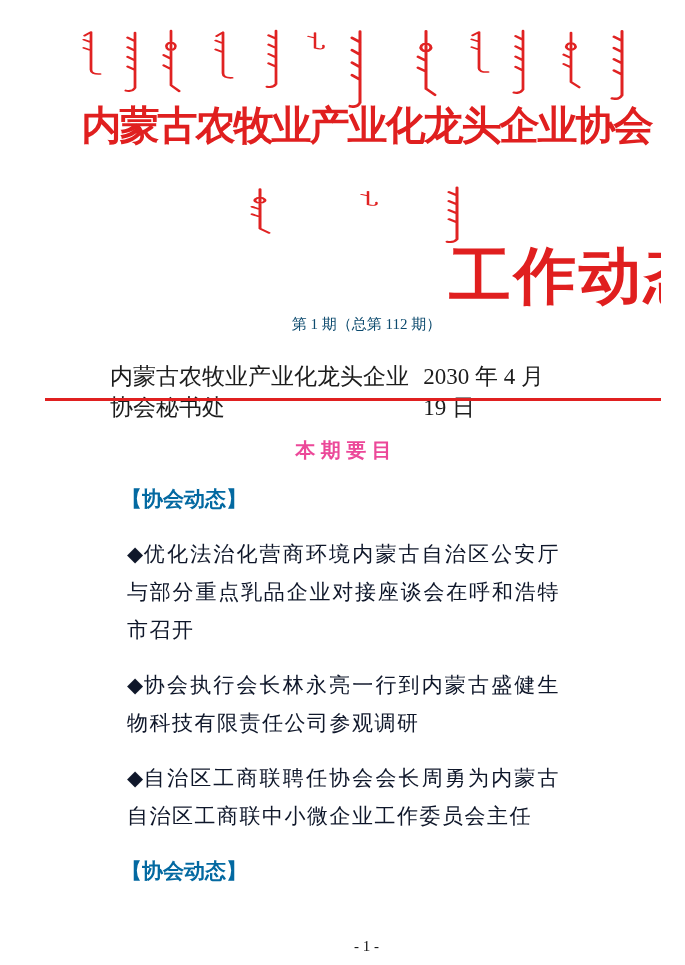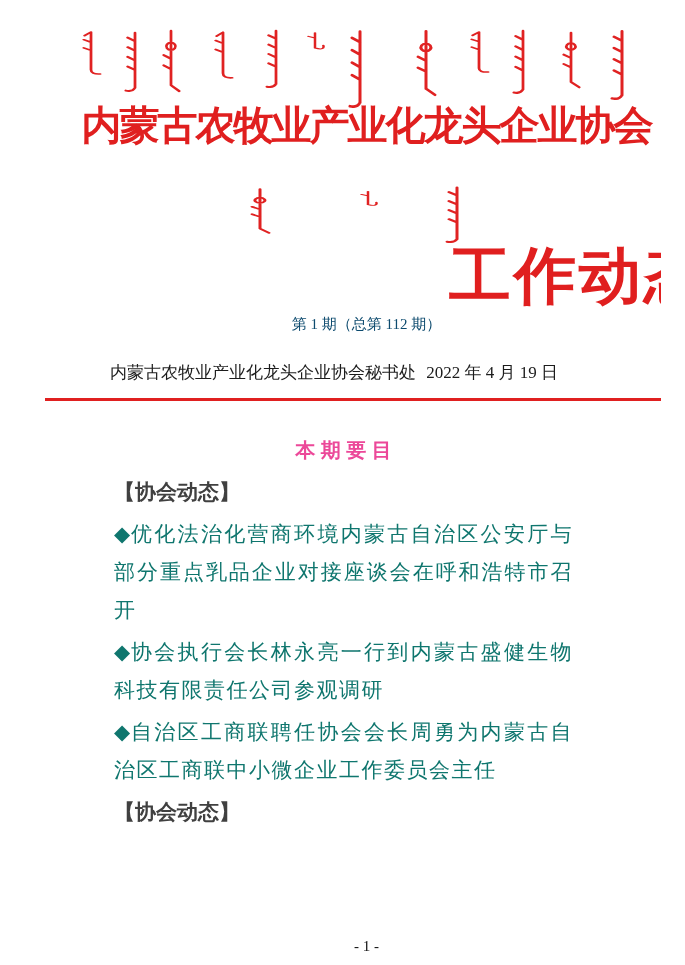--- a/index.html
+++ b/index.html
@@ -31,48 +31,48 @@
     font-family: "Liberation Serif", "DejaVu Serif", serif;
   }
   .issue-line {
     position: absolute; top: 315px; left: 0; width: 685px;
     text-align: center;
     font-size: 15px; font-weight: normal; color: #0c4a6e;
   }
   .pub-line {
     position: absolute; top: 361px; left: 86px; right: 103px;
     display: flex; justify-content: space-between; align-items: baseline;
-    font-size: 17px; color: #1c1c1c;
+    font-size: 23px; color: #1c1c1c;
   }
   .red-rule {
     position: absolute; top: 398px; left: 21px; width: 637px; height: 3px;
     background: #e02020; border: none;
   }
   
   .toc {
     position: absolute; top: 431px; left: 86px; right: 84px;
     line-height: 38px;
   }
   .toc-heading {
     margin: 0; text-align: center;
     font-size: 20px; font-weight: bold; color: #ec4899;
     font-family: "Liberation Sans", "DejaVu Sans", sans-serif;
     line-height: 38px;
   }
   .toc-section-title {
-    margin: 4px;
-    font-size: 21px; font-weight: bold; color: #404040;
+    margin: 11px;
+    font-size: 21px; font-weight: bold; color: #0369a1;
     font-family: "Liberation Sans", "DejaVu Sans", sans-serif;
     line-height: 38px;
   }
   .toc-item {
-    margin: 4px;
+    margin: 17px;
     font-size: 21px; letter-spacing: 1.5px;
     text-align: justify; text-align-last: left;
-    line-height: 38px; color: #0f766e;
+    line-height: 38px; color: #0f172a;
   }
   .toc-item .bullet { letter-spacing: 0; }
   
   .page-number {
     position: absolute; top: 938px; left: 0; width: 685px;
     text-align: center; font-size: 15px; color: #111;
   }
   svg .mword { stroke: #e02222; stroke-width: 3; fill: none; stroke-linecap: round; stroke-linejoin: round; }
 </style>
 </head>
@@ -116,21 +116,21 @@
     <use href="#mw-c" x="334" y="6" width="20" height="26"></use>
     <use href="#mw-b" x="421" y="2" width="24" height="58"></use>
   </svg>
 
   <div class="bulletin-title">工作动态</div>
 
   <div class="issue-line">第 1 期（总第 112 期）</div>
 
   <div class="pub-line">
     <span>内蒙古农牧业产业化龙头企业协会秘书处</span>
-    <span>2022 年 4 月 19 日</span>
+    <span>2030 年 4 月 19 日</span>
   </div>
 
   <div class="red-rule"></div>
 
   <div class="toc">
     <p class="toc-heading">本 期 要 目</p>
 
     <p class="toc-section-title">【协会动态】</p>
 
     <p class="toc-item"><span class="bullet">◆</span><span>优化法治化营商环境内蒙古自治区公安厅与部分重点乳品企业对接座谈会在呼和浩特市召开</span></p>

